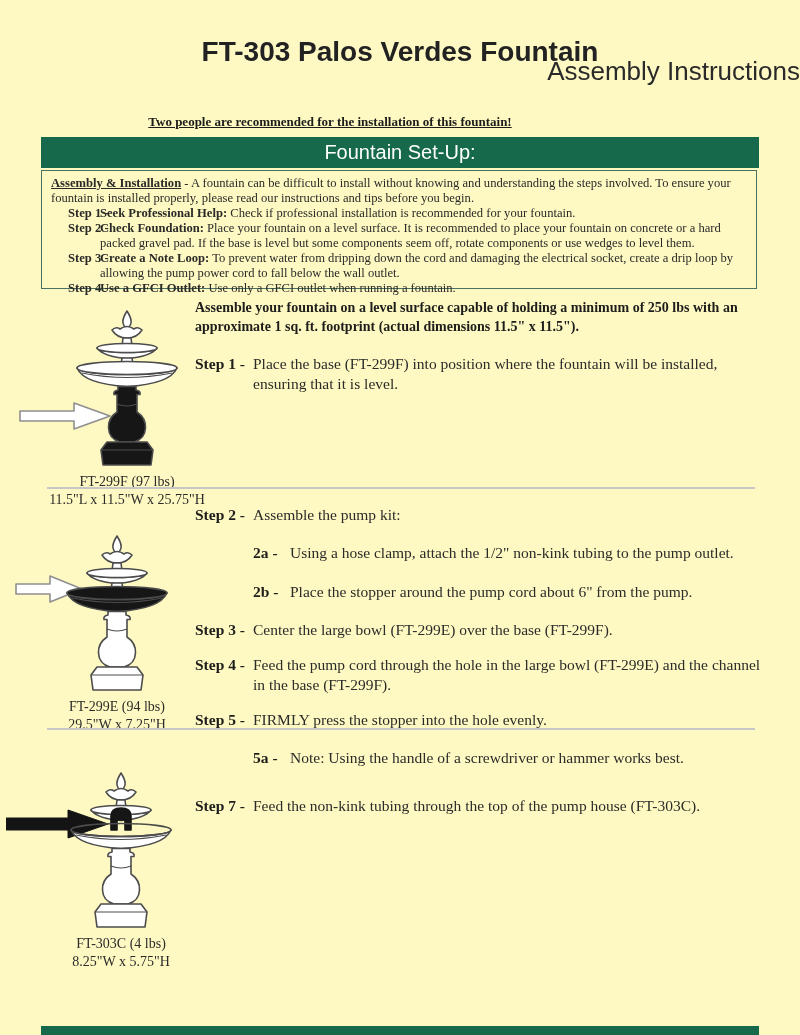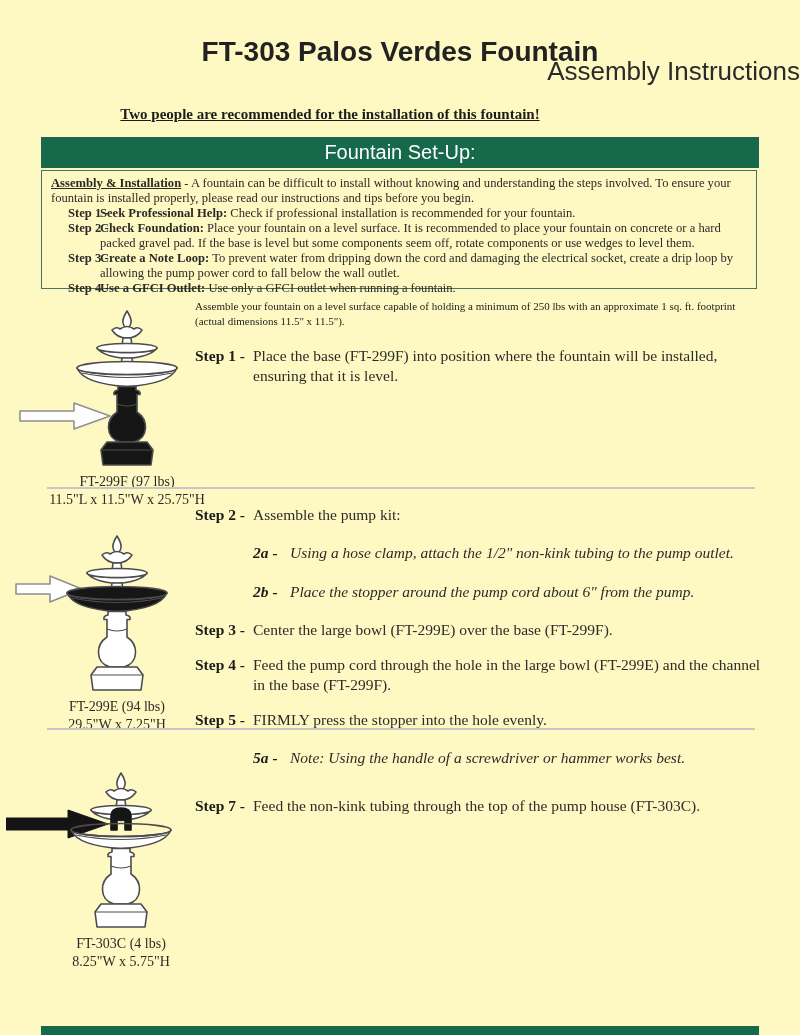--- a/index.html
+++ b/index.html
@@ -4,22 +4,22 @@
 <style>
   html,body{margin:0;padding:0;background:#ffffff;}
   .page{position:relative;width:800px;height:1035px;background:#fef9c3;overflow:hidden;
         font-family:"Liberation Serif",serif;color:#1f1f1d;}
 
   
   .doc-title{position:absolute;top:36px;left:0;width:800px;text-align:center;
              font-family:"Liberation Sans",sans-serif;font-weight:bold;font-size:28px;color:#222;}
   .doc-subtitle{position:absolute;top:56px;left:0;width:800px;text-align:right;
              font-family:"Liberation Sans",sans-serif;font-weight:400;font-size:26px;color:#2a2a2a;}
-  .doc-note{position:absolute;top:106px;left:0;width:660px;text-align:center;
-             font-weight:bold;font-size:15px;text-decoration:underline;color:#1c1c1a;}
+  .doc-note{position:absolute;top:114px;left:0;width:660px;text-align:center;
+             font-weight:bold;font-size:13px;text-decoration:underline;color:#1c1c1a;}
 
   
   .setup-header{position:absolute;left:41px;top:137px;width:718px;height:31px;
        display:flex;align-items:center;justify-content:center;
        font-family:"Liberation Sans",sans-serif;font-size:20px;color:#ffffff;text-align:right;}
   .setup-box{position:absolute;left:41px;top:170px;width:716px;height:119px;box-sizing:border-box;
        border:1.5px solid #4a7263;padding:5px 9px 4px 9px;font-size:12.6px;line-height:15px;color:#2a2a28;}
   .setup-intro-label{font-weight:bold;text-decoration:underline;}
   .box-step{position:relative;padding-left:49px;}
   .box-step .slabel{position:absolute;left:17px;font-weight:bold;}
@@ -28,24 +28,24 @@
   
   .divider{position:absolute;left:47px;width:708px;height:2px;background:#c7c7c7;}
   .divider-1{top:487px;} .divider-2{top:728px;}
   .footer-bar{position:absolute;left:41px;top:1026px;width:718px;height:9px;}
 
   
   .sec{position:absolute;font-size:15.5px;line-height:1.32;color:#2b2b29;}
   .sec1{left:195px;top:299px;width:570px;}
   .sec2{left:195px;top:505px;width:570px;}
   .sec3{left:195px;top:796px;width:562px;}
-  .sec-intro{font-weight:normal;font-size:11px;line-height:1.35;color:#1d1d1b;margin-bottom:17px;}
+  .sec-intro{font-weight:bold;font-size:14px;line-height:1.35;color:#1d1d1b;margin-bottom:17px;}
   .step-row{position:relative;padding-left:58px;margin-bottom:14px;}
   .step-row .slabel{position:absolute;left:0;font-weight:bold;color:#1d1d1b;}
-  .step-row.sub{padding-left:95px;font-style:italic;}
+  .step-row.sub{padding-left:95px;}
   .step-row.sub .slabel{left:58px;}
   .gap-lg{margin-bottom:18px;}
 
   
   .fig{position:absolute;width:200px;}
   .fig1{left:12px;top:308px;} .fig2{left:2px;top:533px;} .fig3{left:6px;top:770px;}
   .fig svg{display:block;}
   .fig-caption{width:170px;margin-left:30px;text-align:center;font-size:14px;line-height:1.25;color:#2b2b29;margin-top:3px;}
   .fountain .part{fill:#ffffff;stroke:#4c4c4c;stroke-width:1.6;stroke-linejoin:round;}
   .fountain .detail{fill:none;stroke:#4c4c4c;stroke-width:1.1;}

